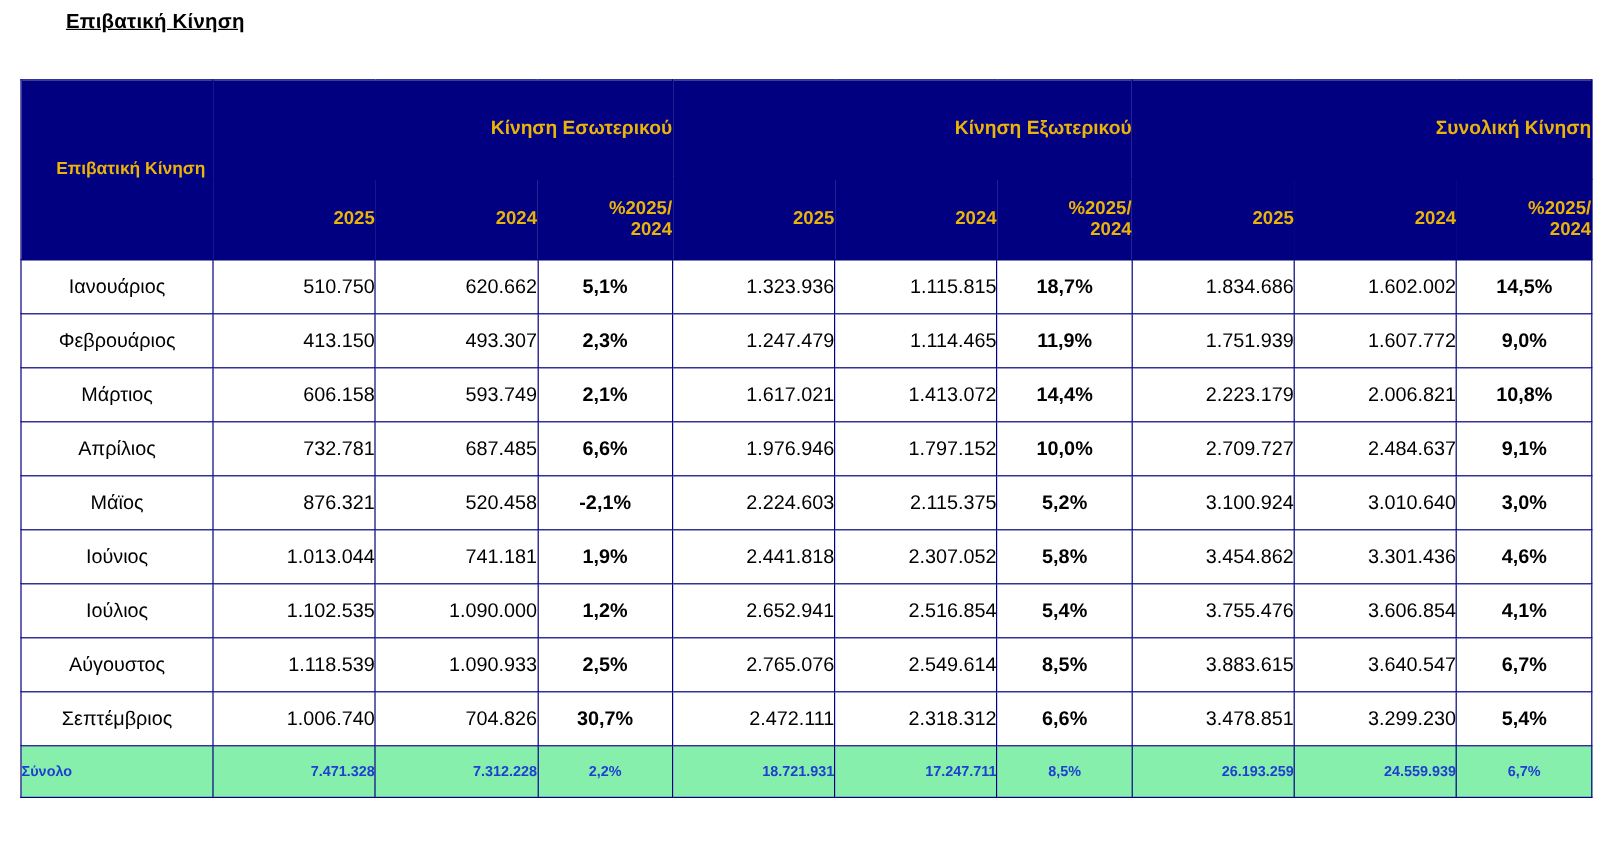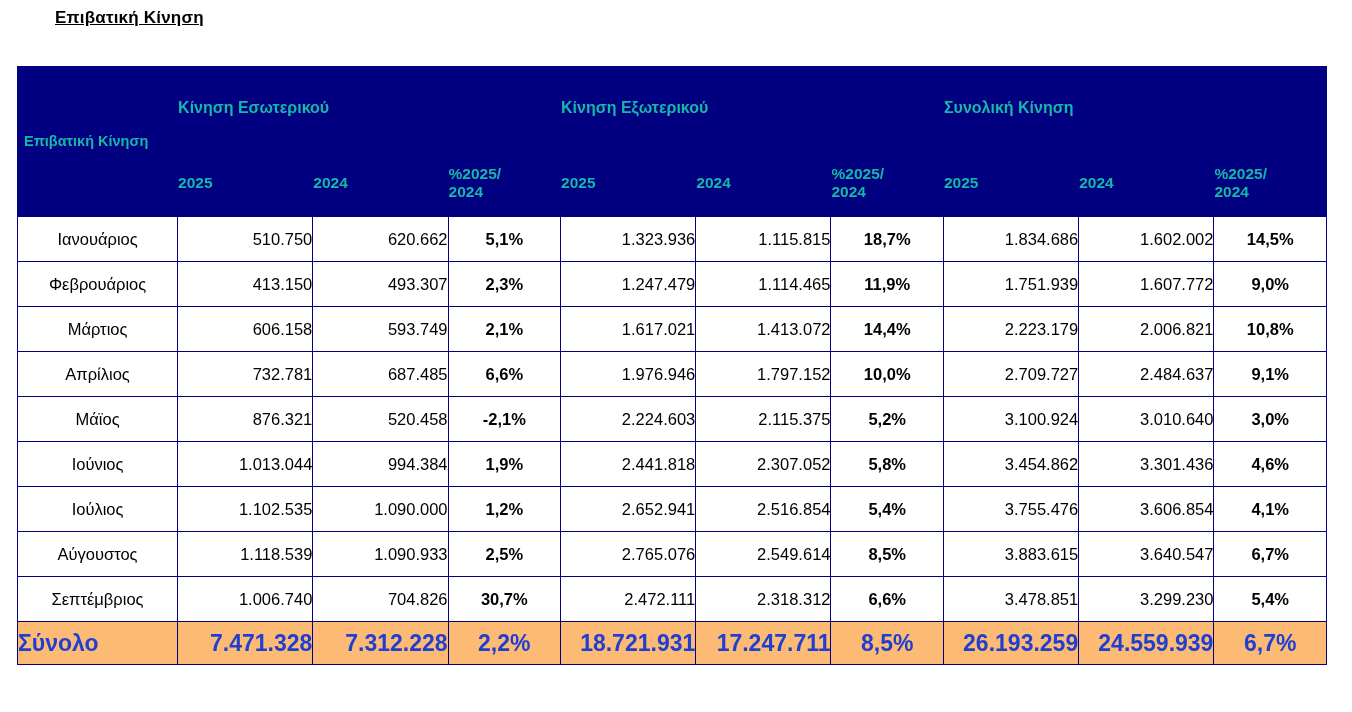--- a/index.html
+++ b/index.html
@@ -45,23 +45,23 @@
   table.traffic col.c-month { width: 148px; }
   table.traffic col.c-num   { width: 125px; }
   table.traffic col.c-pct   { width: 104px; }
 
   table.traffic th, table.traffic td {
     border: 1px solid #000080;
     padding: 0;
   }
   thead th {
     background: #000080;
-    color: #14b8a6;
-    font-weight: bold;
-    text-align: left;
+    color: #eab308;
+    font-weight: bold;
+    text-align: right;
     vertical-align: middle;
     font-size: 16px;
     line-height: 1.2;
   }
   thead tr.group-row th {
     height: 82px;
   }
   thead tr.group-row th.corner {
     font-size: 14.5px;
     padding: 0 6px;
@@ -88,24 +88,24 @@
   td.num {
     text-align: right;
     padding-right: 9px;
   }
   td.pct {
     text-align: center;
     padding-right: 9px;
     font-weight: bold;
   }
   tbody tr.total-row td {
-    background: #fdba74;
+    background: #86efac;
     color: #1f3fd0;
     font-weight: bold;
-    font-size: 23px;
+    font-size: 12px;
     height: 42px;
   }
   tbody tr.total-row td.month {
     text-align: left;
   }
 </style>
 </head>
 <body>
 
 <div class="page">
@@ -217,21 +217,21 @@
           <td class="num">2.115.375</td>
           <td class="pct">5,2%</td>
           <td class="num">3.100.924</td>
           <td class="num">3.010.640</td>
           <td class="pct">3,0%</td>
         </tr>
 
         <tr>
           <td class="month">Ιούνιος</td>
           <td class="num">1.013.044</td>
-          <td class="num">994.384</td>
+          <td class="num">741.181</td>
           <td class="pct">1,9%</td>
           <td class="num">2.441.818</td>
           <td class="num">2.307.052</td>
           <td class="pct">5,8%</td>
           <td class="num">3.454.862</td>
           <td class="num">3.301.436</td>
           <td class="pct">4,6%</td>
         </tr>
 
         <tr>

